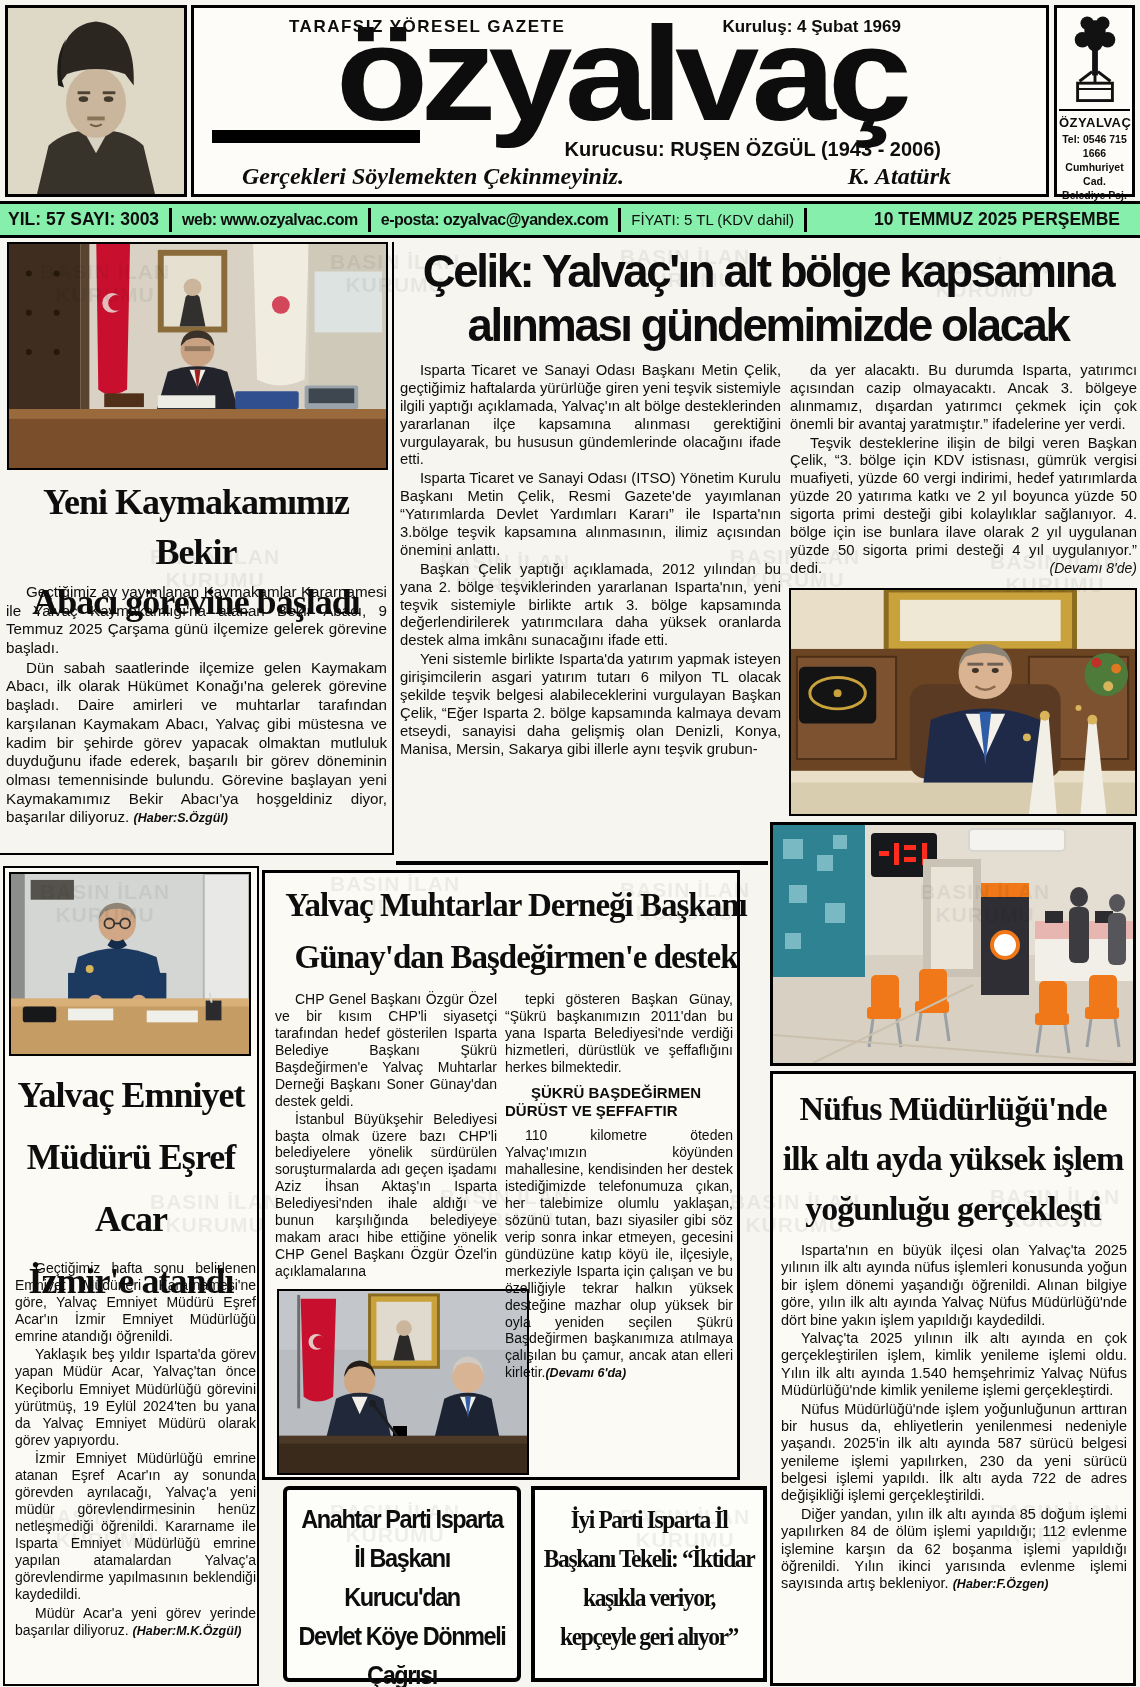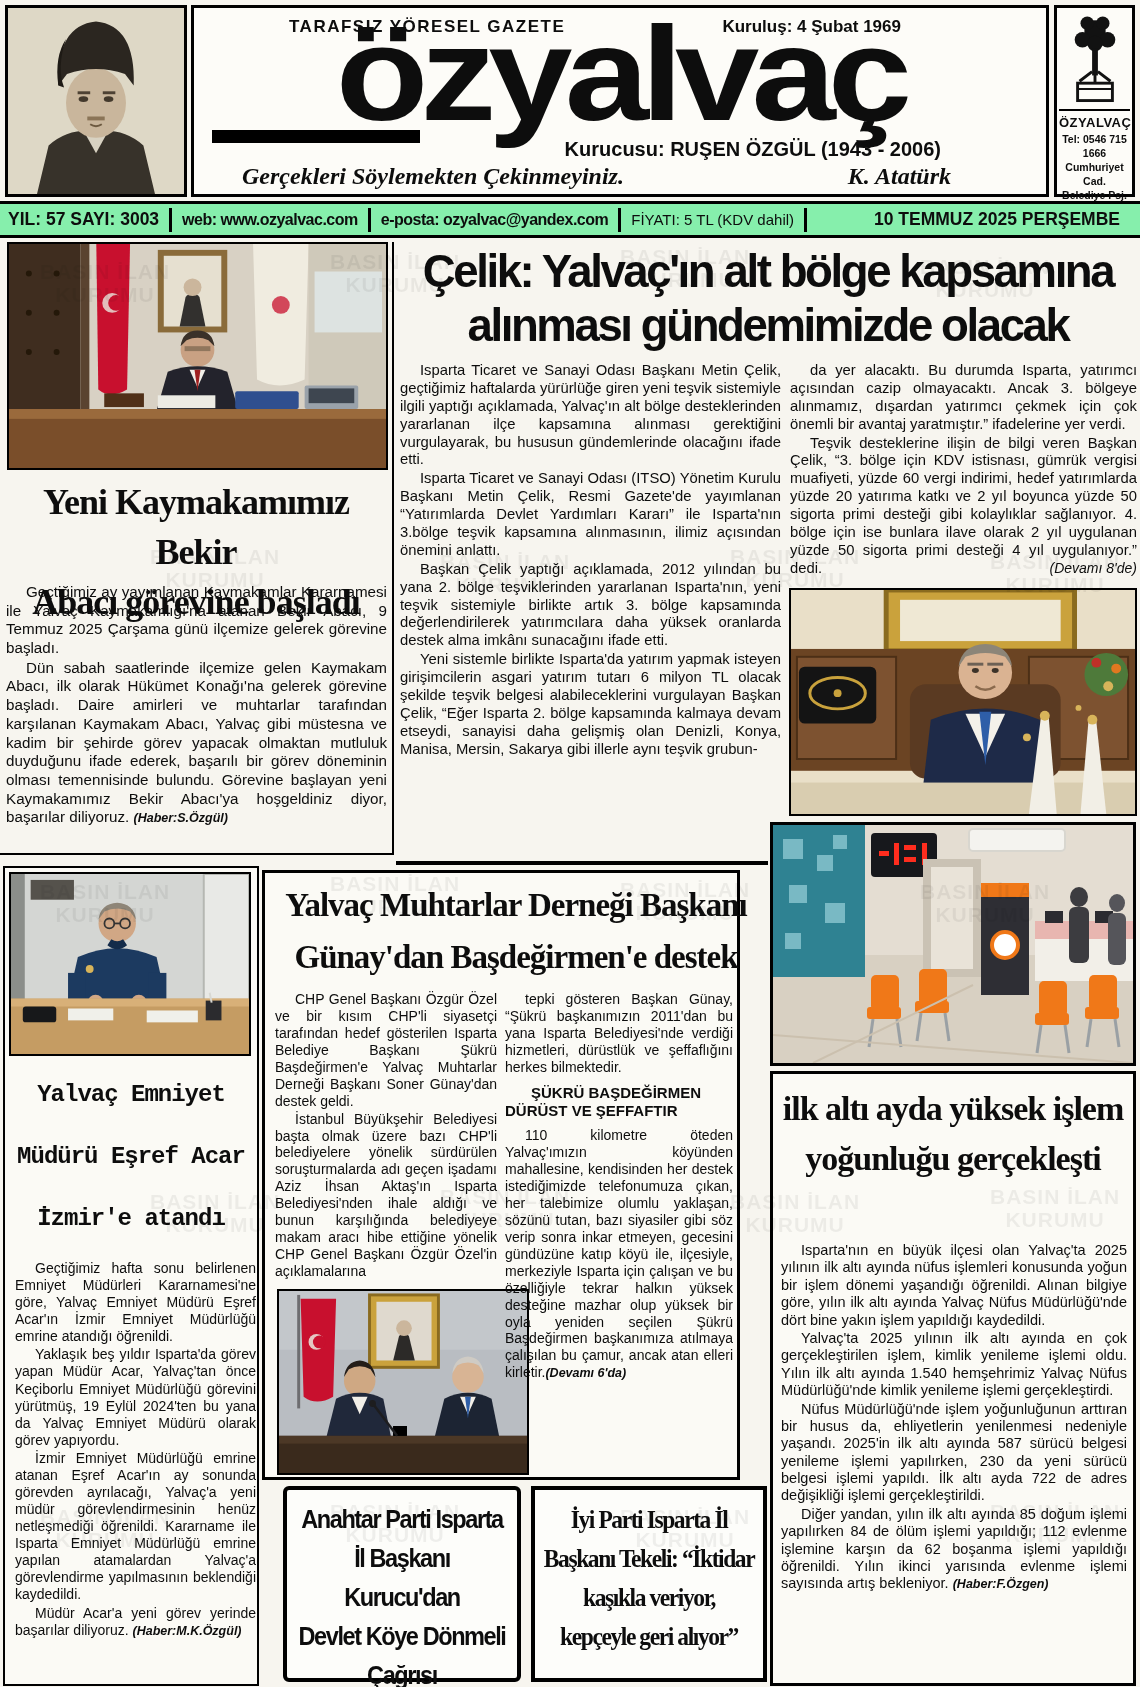--- a/index.html
+++ b/index.html
@@ -239,21 +239,21 @@
         <circle cx="130" cy="130" r="8" fill="#d1a785"></circle>
         <rect x="0" y="126" width="242" height="56" fill="#c59c63"></rect>
         <rect x="0" y="126" width="242" height="8" fill="#d8b078"></rect>
         <rect x="12" y="134" width="34" height="16" rx="3" fill="#17181a"></rect>
         <rect x="58" y="136" width="46" height="12" fill="#f0f0ea"></rect>
         <rect x="138" y="138" width="52" height="12" fill="#f0f0ea"></rect>
         <rect x="198" y="128" width="16" height="20" fill="#2b2b2e"></rect>
         <line x1="202" y1="120" x2="204" y2="130" stroke="#d8d8d2" stroke-width="2"></line>
       </svg>
     </div>
-    <div class="abs head-serif" style="left:2px;top:196px;width:248px;height:188px;font-size:24px;line-height:62px;font-family:Liberation Mono, monospace;">
+    <div class="abs head-serif" style="left:2px;top:196px;width:248px;height:188px;font-size:36px;line-height:62px;">
       <div>Yalvaç Emniyet</div>
       <div>Müdürü Eşref Acar</div>
       <div>İzmir'e atandı</div>
     </div>
     <div class="abs bt" style="left:10px;top:392px;width:241px;height:420px;font-size:14px;line-height:1.22;">
       <p>Geçtiğimiz hafta sonu belirlenen Emniyet Müdürleri Kararnamesi'ne göre, Yalvaç Emniyet Müdürü Eşref Acar'ın İzmir Emniyet Müdürlüğü emrine atandığı öğrenildi.</p>
       <p>Yaklaşık beş yıldır Isparta'da görev yapan Müdür Acar, Yalvaç'tan önce Keçiborlu Emniyet Müdürlüğü görevini yürütmüş, 19 Eylül 2024'ten bu yana da Yalvaç Emniyet Müdürü olarak görev yapıyordu.</p>
       <p>İzmir Emniyet Müdürlüğü emrine atanan Eşref Acar'ın ay sonunda görevden ayrılacağı, Yalvaç'a yeni müdür görevlendirmesinin henüz netleşmediği öğrenildi. Kararname ile Isparta Emniyet Müdürlüğü emrine yapılan atamalardan Yalvaç'a görevlendirme yapılmasının beklendiği kaydedildi.</p>
       <p><span>Müdür Acar'a yeni görev yerinde başarılar diliyoruz.</span> <span class="byline">(Haber:M.K.Özgül)</span></p>
     </div>
@@ -376,20 +376,21 @@
           <line x1="292" y1="200" x2="296" y2="228"></line>
         <line x1="318" y1="194" x2="314" y2="222"></line>
           <line x1="342" y1="194" x2="346" y2="222"></line>
       </g>
       <line x1="0" y1="210" x2="360" y2="238" stroke="#cbc0ae" stroke-width="2"></line>
       <line x1="40" y1="238" x2="200" y2="160" stroke="#cbc0ae" stroke-width="2"></line>
     </svg>
   </div>
   <div class="abs b3" style="left:770px;top:1071px;width:366px;height:615px;background:#fbfaf5;">
     <div class="abs head-serif" style="left:2px;top:10px;width:356px;height:152px;font-size:34px;line-height:50px;">
+      <div>Nüfus Müdürlüğü'nde</div>
       <div>ilk altı ayda yüksek işlem</div>
       <div>yoğunluğu gerçekleşti</div>
     </div>
     <div class="abs bt" style="left:8px;top:168px;width:346px;height:438px;font-size:14.5px;line-height:1.2;">
       <p>Isparta'nın en büyük ilçesi olan Yalvaç'ta 2025 yılının ilk altı ayında nüfus işlemleri konusunda yoğun bir işlem dönemi yaşandığı öğrenildi. Alınan bilgiye göre, yılın ilk altı ayında Yalvaç Nüfus Müdürlüğü'nde dört bine yakın işlem yapıldığı kaydedildi.</p>
       <p>Yalvaç'ta 2025 yılının ilk altı ayında en çok gerçekleştirilen işlem, kimlik yenileme işlemi oldu. Yılın ilk altı ayında 1.540 hemşehrimiz Yalvaç Nüfus Müdürlüğü'nde kimlik yenileme işlemi gerçekleştirdi.</p>
       <p>Nüfus Müdürlüğü'nde işlem yoğunluğunun arttıran bir husus da, ehliyetlerin yenilenmesi nedeniyle yaşandı. 2025'in ilk altı ayında 587 sürücü belgesi yenileme işlemi yapılırken, 230 da yeni sürücü belgesi işlemi yapıldı. İlk altı ayda 722 de adres değişikliği işlemi gerçekleştirildi.</p>
       <p><span>Diğer yandan, yılın ilk altı ayında 85 doğum işlemi yapılırken 84 de ölüm işlemi yapıldığı; 112 evlenme işlemine karşın da 62 boşanma işlemi yapıldığı öğrenildi. Yılın ikinci yarısında evlenme işlemi sayısında artış bekleniyor.</span> <span class="byline">(Haber:F.Özgen)</span></p>
     </div>
   </div>

